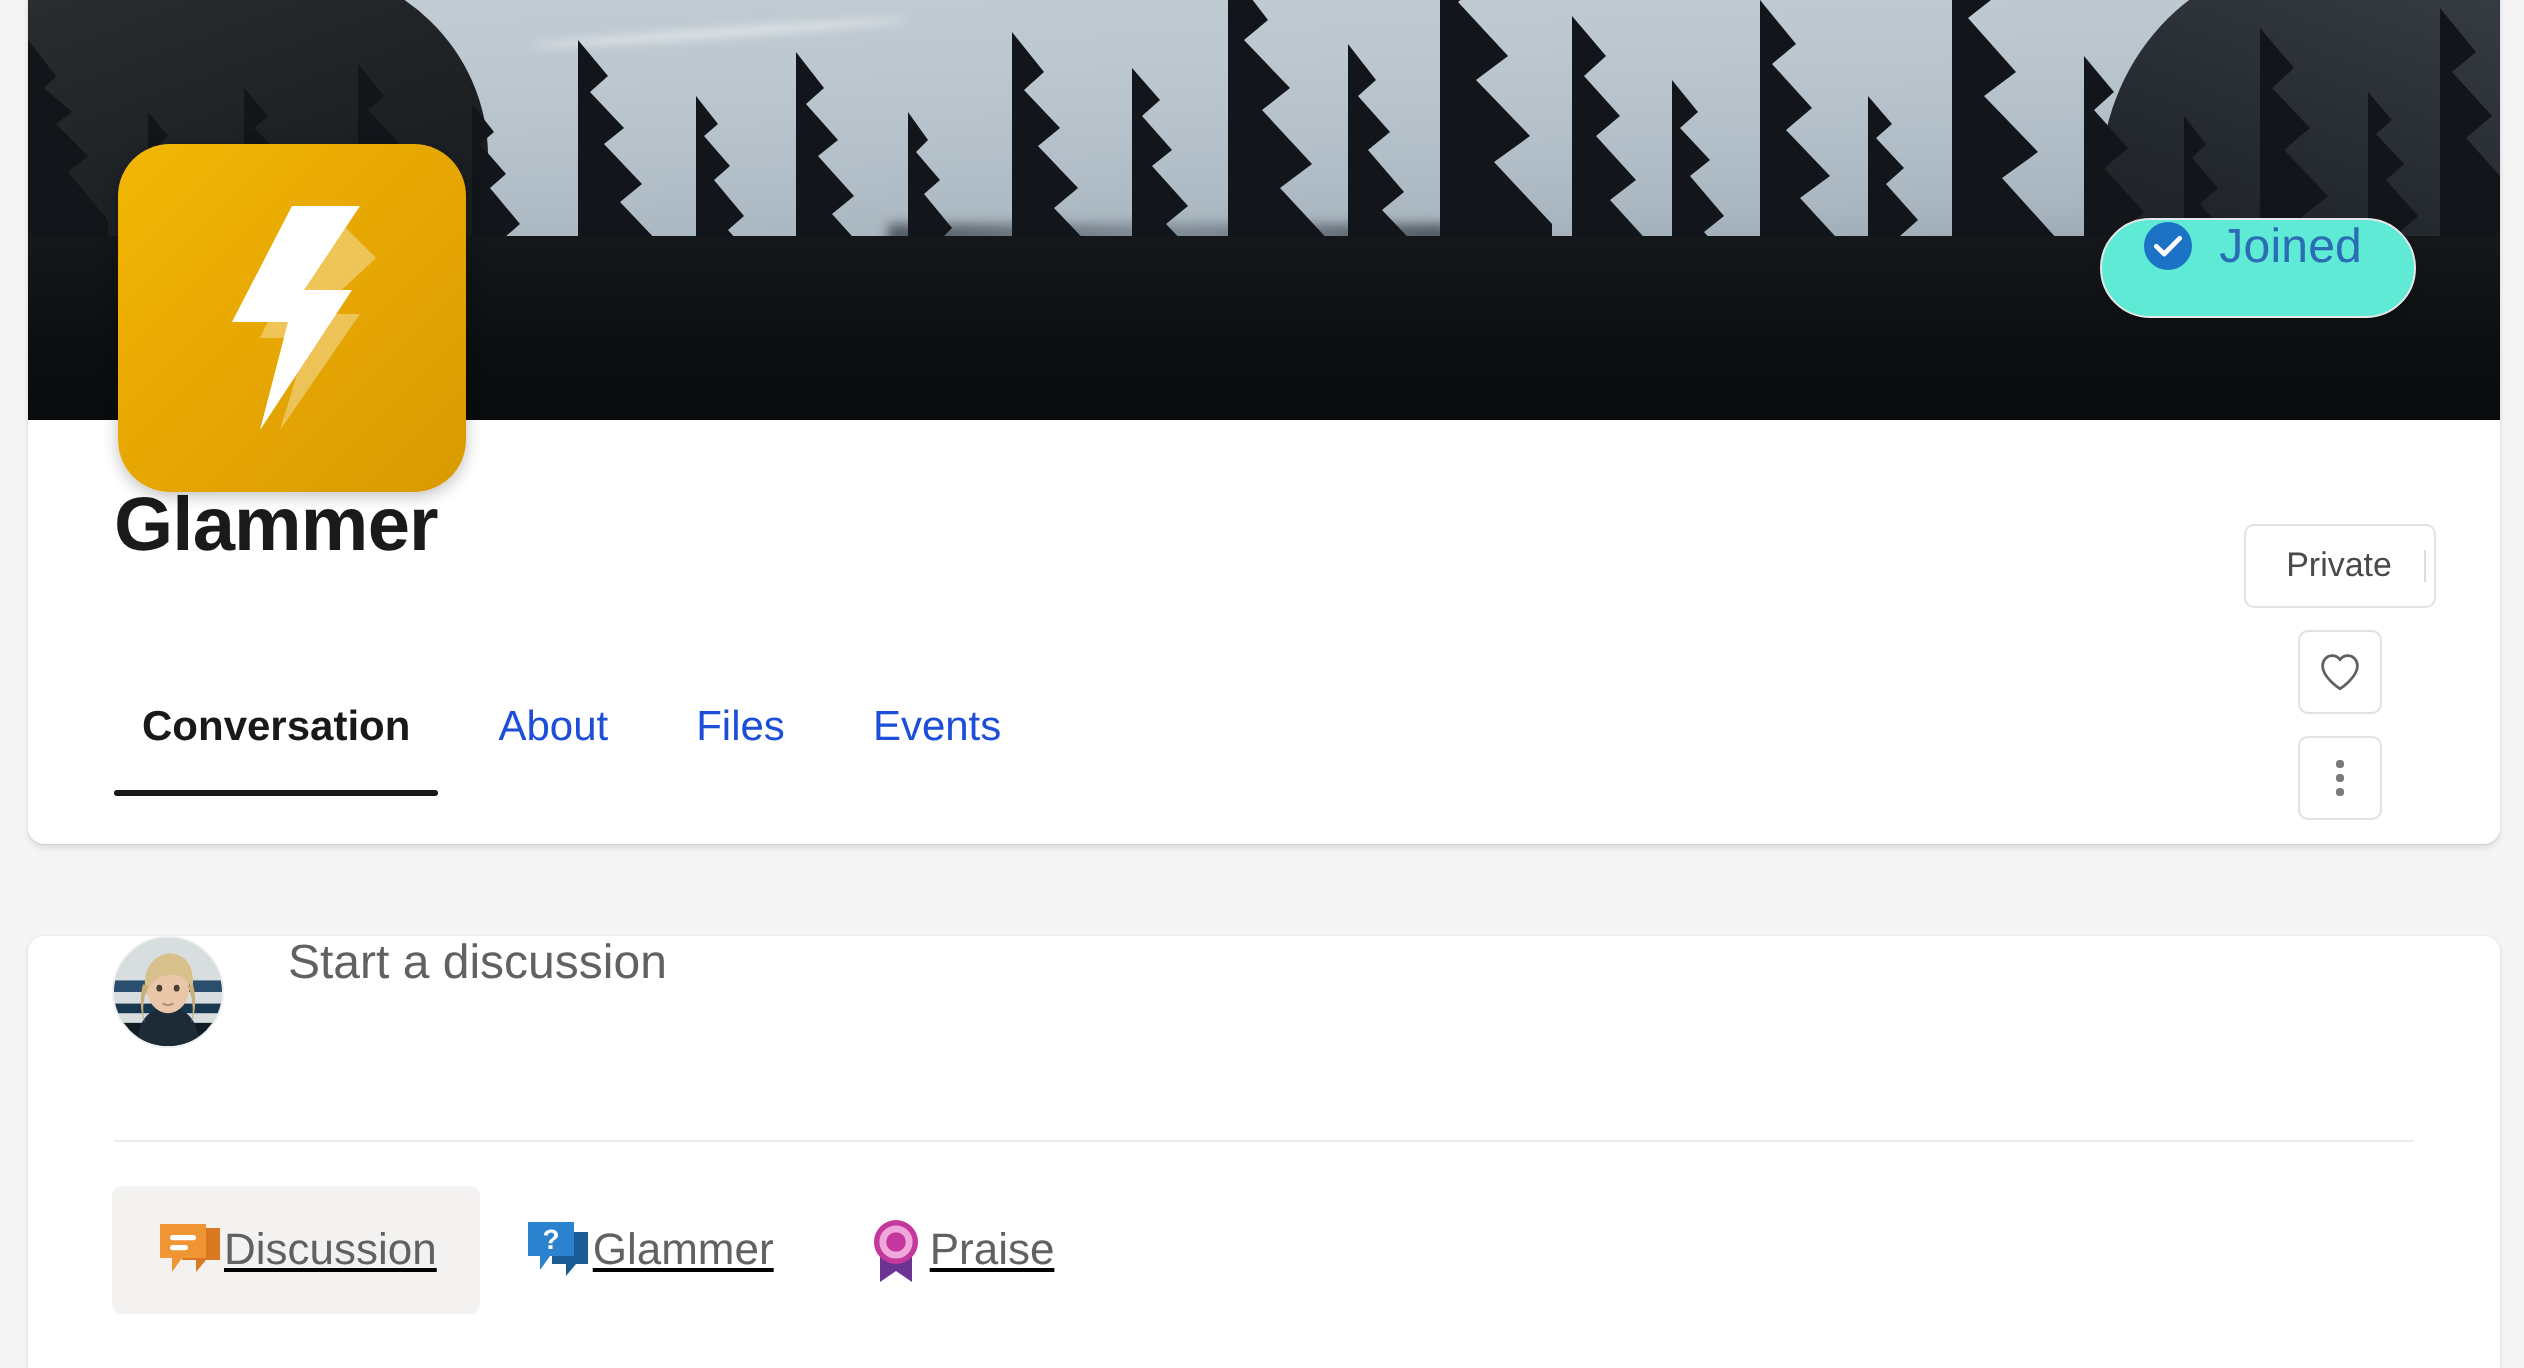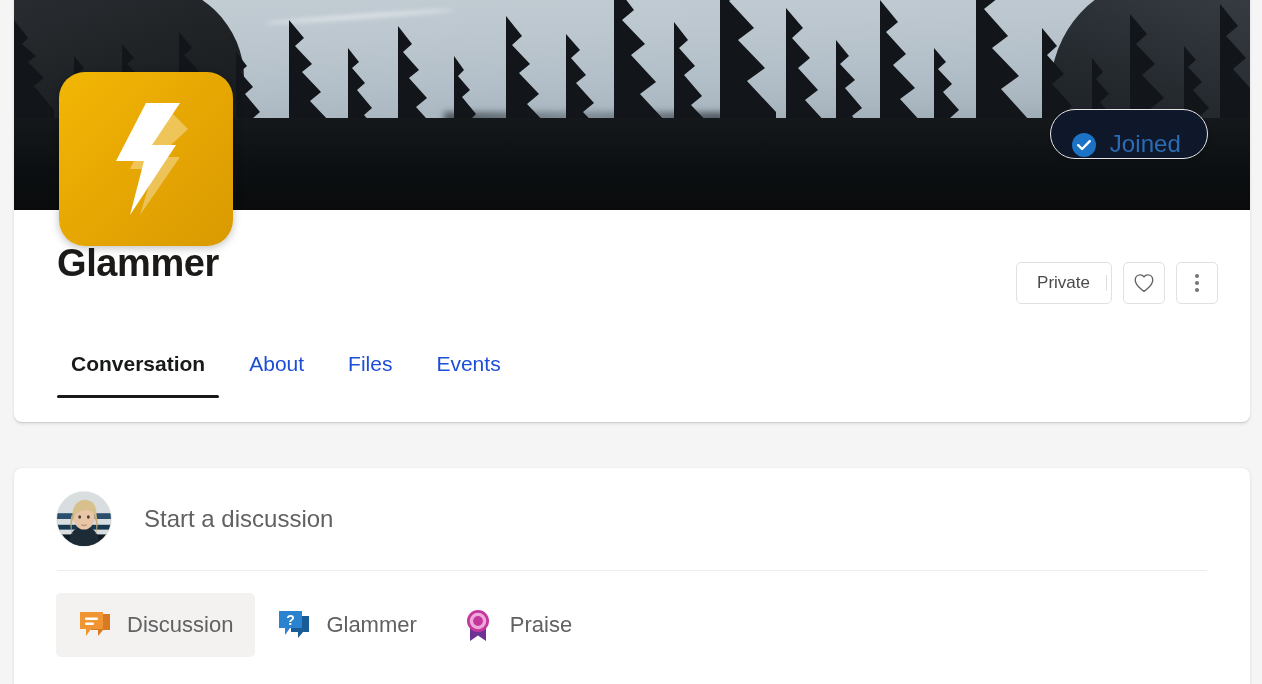--- a/index.html
+++ b/index.html
@@ -87,22 +87,22 @@
     background: linear-gradient(135deg, #f2b705 0%, #e8a803 45%, #d99a02 100%);
     box-shadow: 0 2px 8px rgba(0,0,0,.25);
     z-index: 5;
   }
   .group-avatar svg { position: absolute; left: 50%; top: 50%; transform: translate(-50%,-50%); }
 
   
   .joined-btn {
     position: absolute; right: 42px; top: 117px;
     height: 50px; padding: 0 26px 0 20px;
-    display: flex; align-items: flex-end; gap: 13px;
-    background: #0f172a;
+    display: flex; align-items: flex-start; gap: 13px;
+    background: #5eead4;
     border: 1px solid #e6e6e6;
     border-radius: 26px;
     box-shadow: 0 1.6px 3.6px rgba(0,0,0,.13), 0 .3px .9px rgba(0,0,0,.1);
     cursor: pointer;
     z-index: 6;
   }
   .joined-label {
     color: #2b6cb4; font-size: 24px; font-weight: 400; letter-spacing: .1px;
   }
 
@@ -111,21 +111,21 @@
     position: absolute; left: 0; top: 218px;
     width: 100%; height: 118px;
   }
   .group-title {
     position: absolute; left: 43px; top: 32px;
     font-size: 38px; font-weight: 700; color: #1b1a19;
     letter-spacing: -.4px;
   }
   .meta-cluster {
     position: absolute; right: 32px; top: 52px;
-    display: flex; align-items: center; gap: 11px;
+    display: flex; align-items: center; gap: 11px; flex-direction: column;
   }
   .chip-group {
     display: flex; align-items: center;
     height: 42px;
     border: 1px solid #e1e1e1;
     border-radius: 5px;
     background: #fff;
     padding: 0 4px;
   }
   .chip {
@@ -166,21 +166,21 @@
     left: 14px; top: 468px;
     width: 1236px; height: 240px;
     background: #ffffff;
     border-radius: 8px;
     box-shadow: 0 1.6px 3.6px rgba(0,0,0,.10), 0 .3px .9px rgba(0,0,0,.08);
     overflow: hidden;
   }
   .composer-top {
     position: absolute; left: 0; top: 0;
     height: 102px; width: 100%;
-    display: flex; align-items: center; padding-left: 42px;
+    display: flex; align-items: flex-start; padding-left: 42px;
   }
   .user-avatar {
     width: 56px; height: 56px; border-radius: 50%;
     overflow: hidden; flex: none;
     border: 1px solid #eee;
     position: relative; background: #cfd4d8;
   }
   .user-avatar svg { position: absolute; inset: 0; width: 100%; height: 100%; }
   .start-discussion {
     margin-left: 32px;
@@ -189,23 +189,23 @@
   }
   .composer-divider {
     position: absolute; left: 43px; right: 43px; top: 102px;
     height: 1px; background: #ececec;
   }
   .type-row {
     position: absolute; left: 42px; top: 125px;
     display: flex; align-items: center; gap: 0;
   }
   .type-btn {
-    display: flex; align-items: center; gap: 15px;
+    display: flex; align-items: center; 
     height: 64px; padding: 16px 22px;
-    border-radius: 5px; cursor: pointer;
+    border-radius: 5px; cursor: pointer; text-decoration: underline;
   }
   .type-btn.selected { background: #f3f2f1; }
   .type-label { font-size: 22px; color: #616161; }
   .type-icon { width: 34px; height: 34px; flex: none; display:block; }
 </style>
 </head>
 <body>
 
 <div class="page">
 

